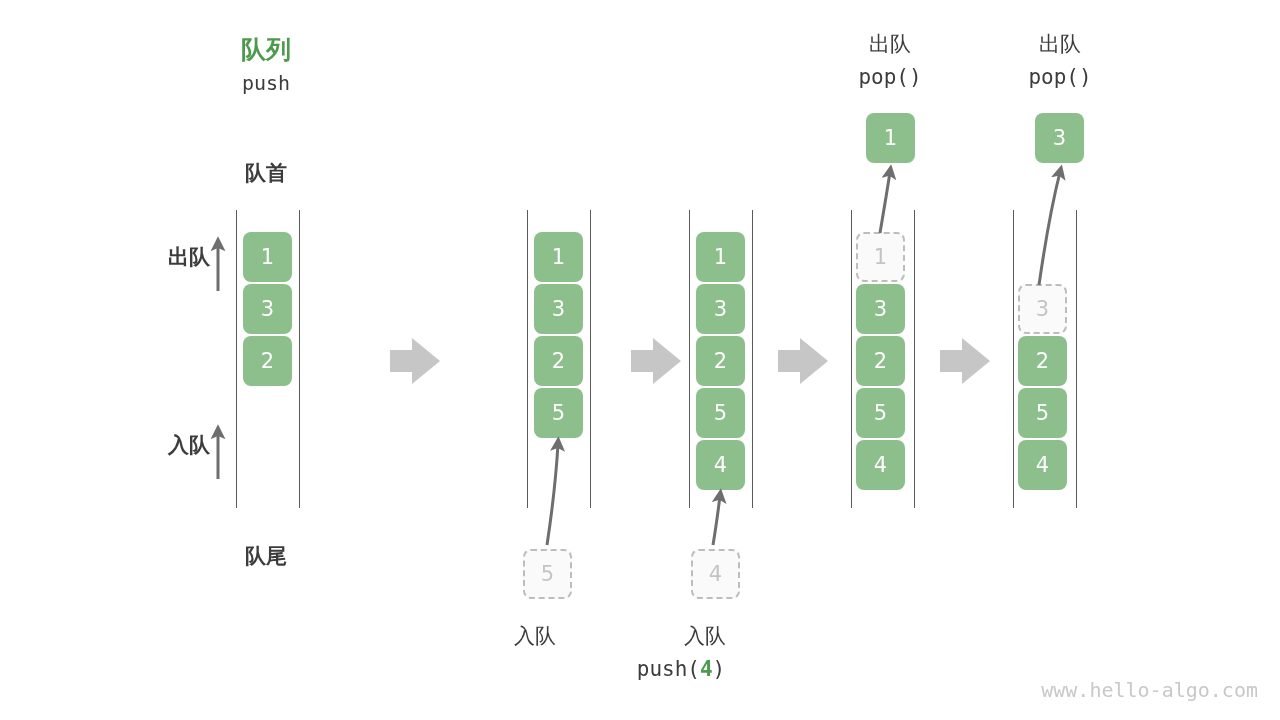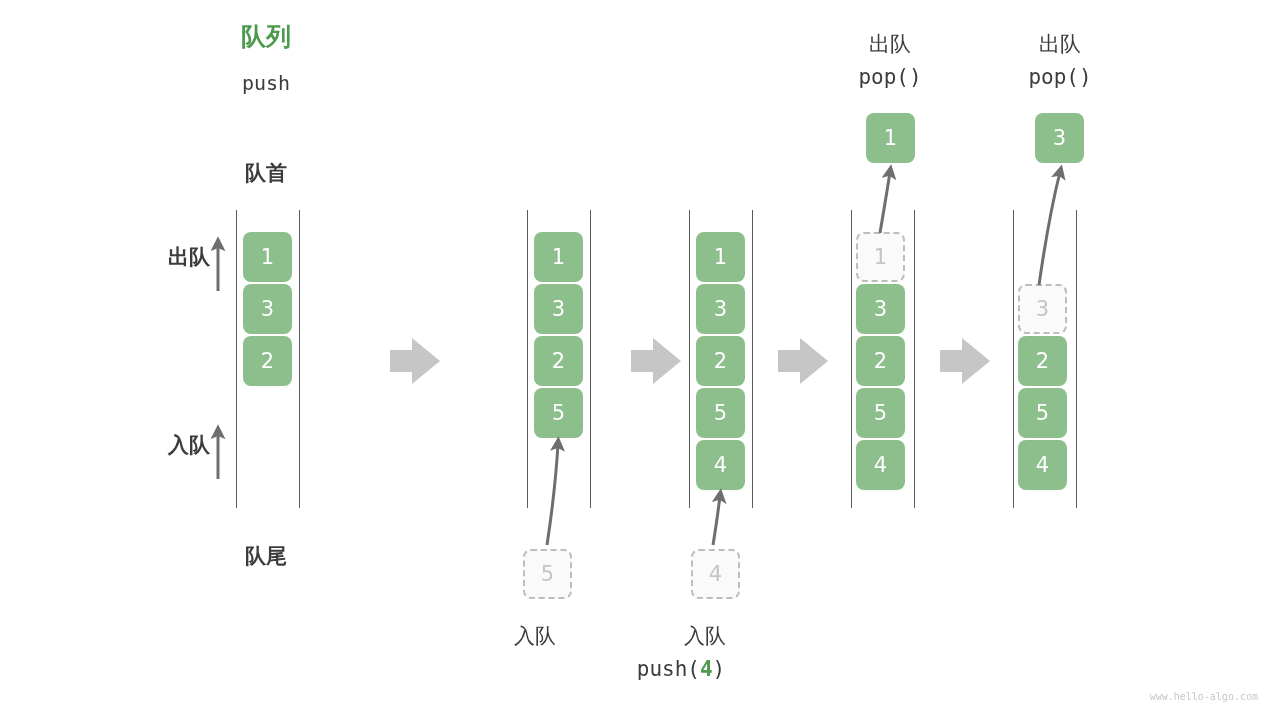--- a/index.html
+++ b/index.html
@@ -55,21 +55,21 @@
   .op-mono {
     font-family: "DejaVu Sans Mono", monospace;
     font-size: 21px;
     color: #3c3c3c;
     text-align: center;
     white-space: nowrap;
   }
   .op-mono .num { color: #4c9a4c; font-weight: bold; }
   .watermark {
     font-family: "DejaVu Sans Mono", monospace;
-    font-size: 10px;
+    font-size: 20px;
     color: #c8c8c8;
     white-space: nowrap;
     text-align: right;
   }
 
   
   .rail {
     position: absolute;
     width: 1px;
     background: #5a5a5a;
@@ -101,21 +101,21 @@
     left: 0; top: 0;
     width: 1280px; height: 720px;
     pointer-events: none;
   }
 </style>
 </head>
 <body>
 
 <div id="canvas">
 
-  <div class="abs title-cn" style="left:190px; top:20px; width:152px;">队列</div>
+  <div class="abs title-cn" style="left:190px; top:33px; width:152px;">队列</div>
   <div class="abs title-mono" style="left:190px; top:71px; width:152px;">push</div>
 
   <div class="abs label-bold" style="left:190px; top:159px; width:152px;">队首</div>
   <div class="abs label-bold" style="left:190px; top:542px; width:152px;">队尾</div>
 
   <div class="abs label-bold" style="left:140px; top:243px; width:70px; text-align:right;">出队</div>
   <div class="abs label-bold" style="left:140px; top:431px; width:70px; text-align:right;">入队</div>
 
   <div class="rail" style="left:236px; top:210px; height:298px;"></div>
   <div class="rail" style="left:299px; top:210px; height:298px;"></div>

